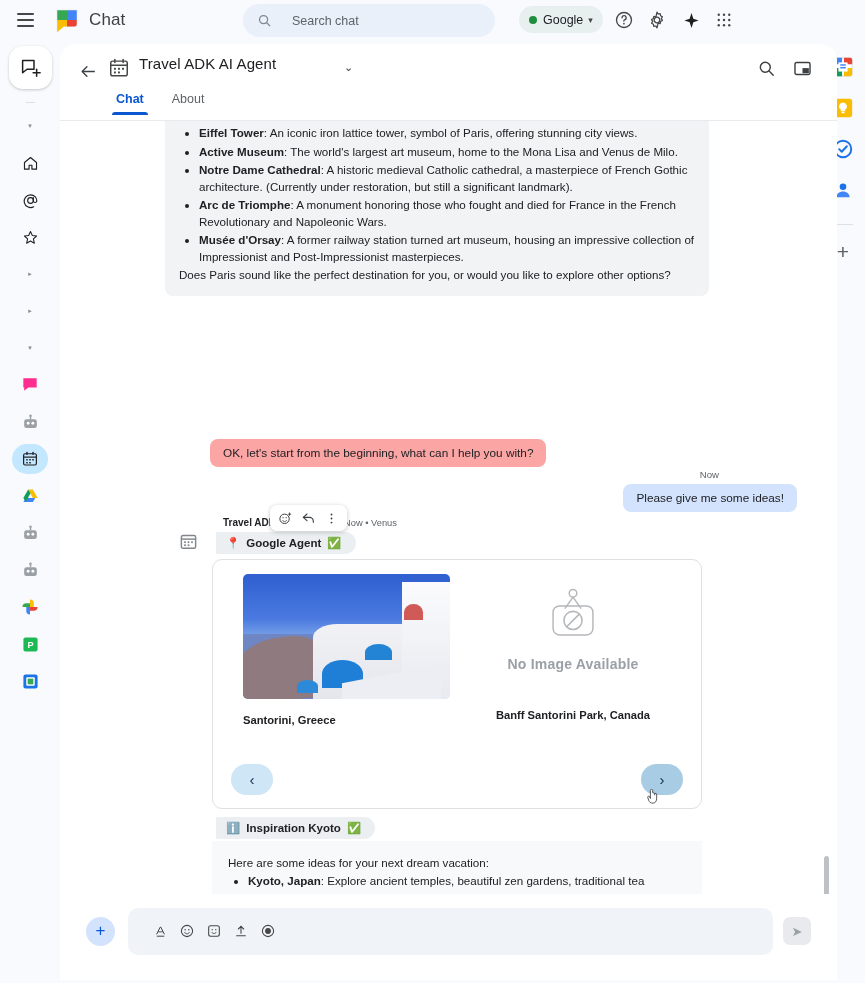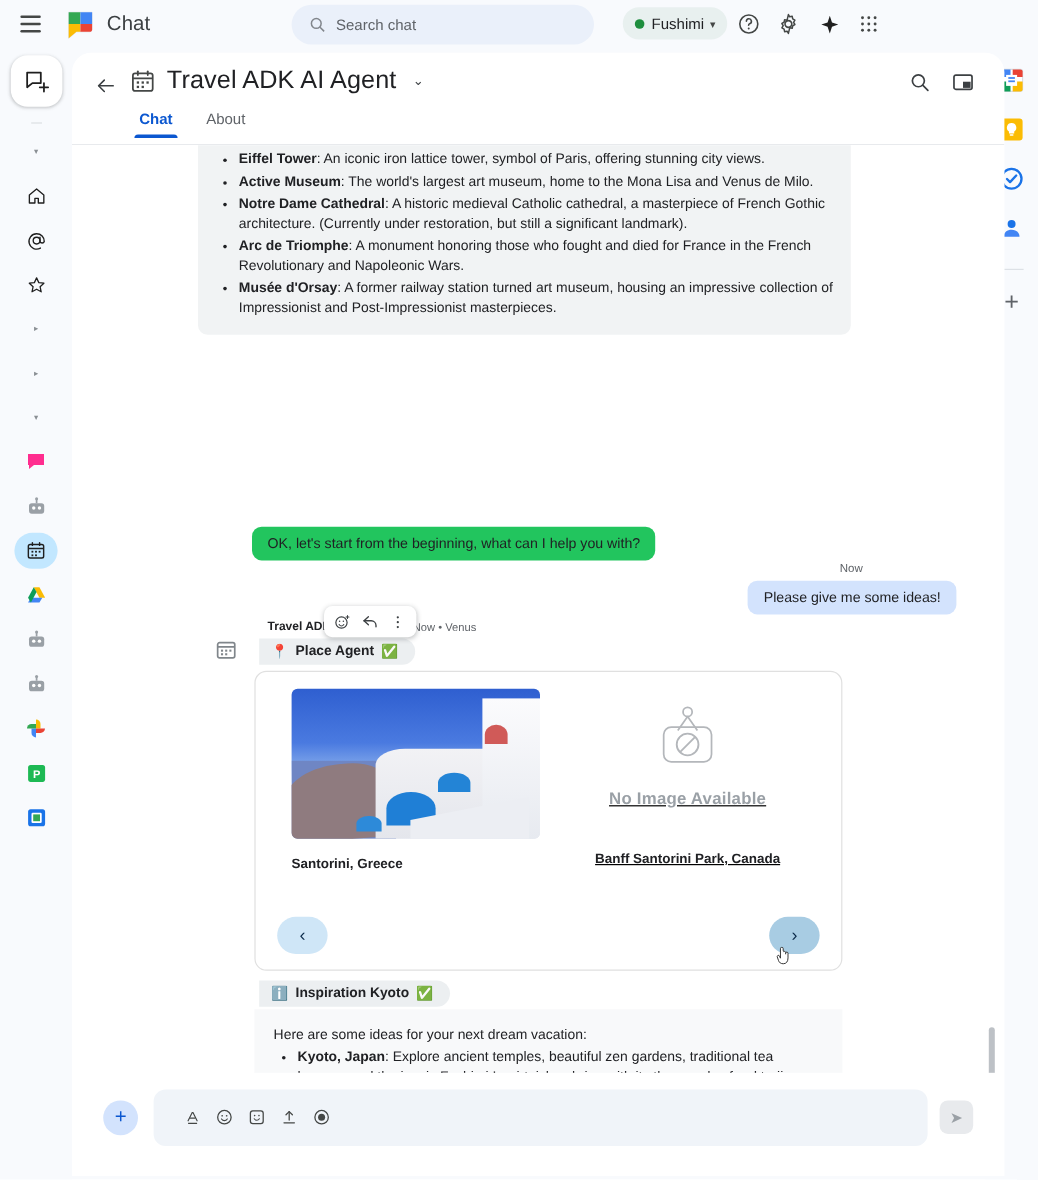--- a/index.html
+++ b/index.html
@@ -33,21 +33,21 @@
   .chat-brand {
     font-size: 17px; color: #3c4043; margin-left: 9px; letter-spacing: .1px;
   }
   .searchbar {
     position: absolute; left: 243px; top: 4px;
     width: 252px; height: 33px; border-radius: 18px;
     background: #eaf0fa; display: flex; align-items: center; padding: 0 14px;
     cursor: text;
   }
   .searchbar .sicon { width: 15px; height: 15px; flex: 0 0 auto; opacity:.75 }
-  .search-ph { font-size: 12.5px; color: #5f6368; margin-left: 8px; }
+  .search-ph { font-size: 12.5px; color: #5f6368; margin-left: 20px; }
   .status-pill {
     position: absolute; left: 519px; top: 6px;
     height: 27px; display: flex; align-items: center; gap: 6px;
     padding: 0 10px; border-radius: 14px; background: #e8f0ef; cursor: pointer;
   }
   .status-dot { width: 8px; height: 8px; border-radius: 50%; background: #1e8e3e; }
   .status-txt { font-size: 12.5px; color: #202124; }
   .status-caret { font-size: 9px; color: #444746; margin-left:-1px; }
   .tbicon {
     position: absolute; top: 8px; width: 24px; height: 24px;
@@ -115,21 +115,21 @@
   }
   .panel-head { position: relative; height: 66px; }
   .back-arrow {
     position: absolute; left: 14px; top: 13px; width: 28px; height: 28px;
     display:flex; align-items:center; justify-content:center; cursor:pointer;
     font-size: 18px; color: #3c4043;
   }
   .head-app-icon { position: absolute; left: 48px; top: 13px; width: 22px; height: 22px; }
   .head-title {
     position: absolute; left: 79px; top: 11px;
-    font-size: 21px; color: #202124; letter-spacing: .1px;
+    font-size: 15px; color: #202124; letter-spacing: .1px;
   }
   .head-caret { position: absolute; left: 284px; top: 17px; font-size: 11px; color: #3c4043; cursor: pointer; }
   .head-search { position: absolute; right: 58px; top: 15px; width: 22px; height: 22px; cursor:pointer; }
   .head-pip { position: absolute; right: 22px; top: 15px; width: 22px; height: 22px; cursor:pointer; }
 
   .tabs { position: absolute; left: 42px; top: 44px; display: flex; gap: 0px; }
   .tab {
     font-size: 12.5px; color: #5f6368; padding: 4px 14px 9px;
     cursor: pointer; position: relative;
   }
@@ -152,21 +152,21 @@
     width: 544px; background: #f1f3f4; border-radius: 0 0 8px 8px;
     padding: 8px 14px 12px 14px;
   }
   .body-txt { font-size: 11.6px; color: #202124; line-height: 1.42; }
   .body-txt ul { margin: 2px 0 2px 0; padding-left: 20px; }
   .body-txt li { margin-bottom: 2px; }
   .body-txt b { font-weight: bold; }
 
   .plain-bubble {
     position: absolute; left: 150px; top: 318px;
-    background: #22c55e; border-radius: 8px; padding: 7px 13px;
+    background: #fca5a5; border-radius: 8px; padding: 7px 13px;
     font-size: 11.8px; color: #202124;
   }
   .stamp-right { position: absolute; right: 118px; top: 348px; font-size: 9.6px; color: #5f6368; }
   .user-bubble {
     position: absolute; right: 40px; top: 363px;
     background: #d3e3fd; border-radius: 8px; padding: 7px 13px;
     font-size: 11.8px; color: #202124;
   }
 
   
@@ -215,21 +215,21 @@
   .dome3 { position:absolute; left:26%; bottom:5%; width:10%; height:10%;
            background:#2d8ad9; border-radius: 50% 50% 0 0; }
   .red-roof { position:absolute; right:13%; top:24%; width:9%; height:13%;
            background:#d05a58; border-radius: 50% 50% 0 0; }
   .rail2 { position:absolute; right:4%; bottom:0; width:48%; height:28%;
            background:#eceef3; transform: skewY(-11deg); transform-origin: right bottom; }
   .card-label { font-size: 11.2px; font-weight: bold; color: #202124; margin-top: 15px; }
 
   .card-col-right {
     position: absolute; left: 250px; top: 14px; width: 220px;
-    display:flex; flex-direction:column; align-items:center;text-decoration:underline;
+    display:flex; flex-direction:column; align-items:center;
   }
   .noimg-wrap { margin-top: 12px; }
   .noimg-text { font-size: 14px; color: #9aa0a6; font-weight: bold; margin-top: 8px; letter-spacing:.2px; }
   .banff-label { font-size: 11.2px; font-weight: bold; color: #202124; margin-top: 37px; }
 
   .nav-btn {
     position: absolute; width: 42px; height: 31px; border-radius: 16px;
     display: flex; align-items: center; justify-content: center; cursor: pointer;
     font-size: 15px; color: #0b2a4a;
   }
@@ -300,21 +300,21 @@
     <div class="searchbar">
       <svg class="sicon" viewBox="0 0 24 24">
         <circle cx="10.5" cy="10.5" r="6.5" fill="none" stroke="#5f6368" stroke-width="2"></circle>
         <line x1="15.5" y1="15.5" x2="21" y2="21" stroke="#5f6368" stroke-width="2"></line>
       </svg>
       <span class="search-ph">Search chat</span>
     </div>
 
     <div class="status-pill">
       <span class="status-dot"></span>
-      <span class="status-txt">Fushimi</span>
+      <span class="status-txt">Google</span>
       <span class="status-caret">▾</span>
     </div>
 
     <div class="tbicon" style="left:612px">
       <svg viewBox="0 0 24 24" width="20" height="20">
         <circle cx="12" cy="12" r="9" fill="none" stroke="#444746" stroke-width="1.6"></circle>
         <path d="M9.6 9.3a2.5 2.5 0 1 1 3.2 2.4c-.7.3-1 .8-1 1.6" fill="none" stroke="#444746" stroke-width="1.6" stroke-linecap="round"></path>
         <circle cx="11.9" cy="16.4" r="1" fill="#444746"></circle>
       </svg>
     </div>
@@ -542,20 +542,21 @@
       <div class="assistant-bubble">
         <div class="body-txt">
           <div>interest and activities in Paris:</div>
           <ul>
             <li><b>Eiffel Tower</b><span>: An iconic iron lattice tower, symbol of Paris, offering stunning city views.</span></li>
             <li><b>Active Museum</b><span>: The world's largest art museum, home to the Mona Lisa and Venus de Milo.</span></li>
             <li><b>Notre Dame Cathedral</b><span>: A historic medieval Catholic cathedral, a masterpiece of French Gothic architecture. (Currently under restoration, but still a significant landmark).</span></li>
             <li><b>Arc de Triomphe</b><span>: A monument honoring those who fought and died for France in the French Revolutionary and Napoleonic Wars.</span></li>
             <li><b>Musée d'Orsay</b><span>: A former railway station turned art museum, housing an impressive collection of Impressionist and Post-Impressionist masterpieces.</span></li>
           </ul>
+          <div>Does Paris sound like the perfect destination for you, or would you like to explore other options?</div>
         </div>
       </div>
 
       <div class="plain-bubble">OK, let's start from the beginning, what can I help you with?</div>
 
       <div class="stamp-right">Now</div>
       <div class="user-bubble">Please give me some ideas!</div>
 
       <div class="agent-avatar">
         <svg viewBox="0 0 24 24" width="19" height="19">
@@ -595,21 +596,21 @@
                 <circle cx="12" cy="5.5" r="1.5"></circle>
                 <circle cx="12" cy="12" r="1.5"></circle>
                 <circle cx="12" cy="18.5" r="1.5"></circle>
               </g>
           </svg>
         </div>
       </div>
 
       <div class="agent-chip">
         <span>📍</span>
-        <span>Place Agent</span>
+        <span>Google Agent</span>
         <span>✅</span>
       </div>
 
       <div class="place-card">
         <div class="card-col-left">
           <div class="santorini-img">
             <div class="sea"></div>
               <div class="hill"></div>
             <div class="town"></div>
               <div class="wall"></div>

